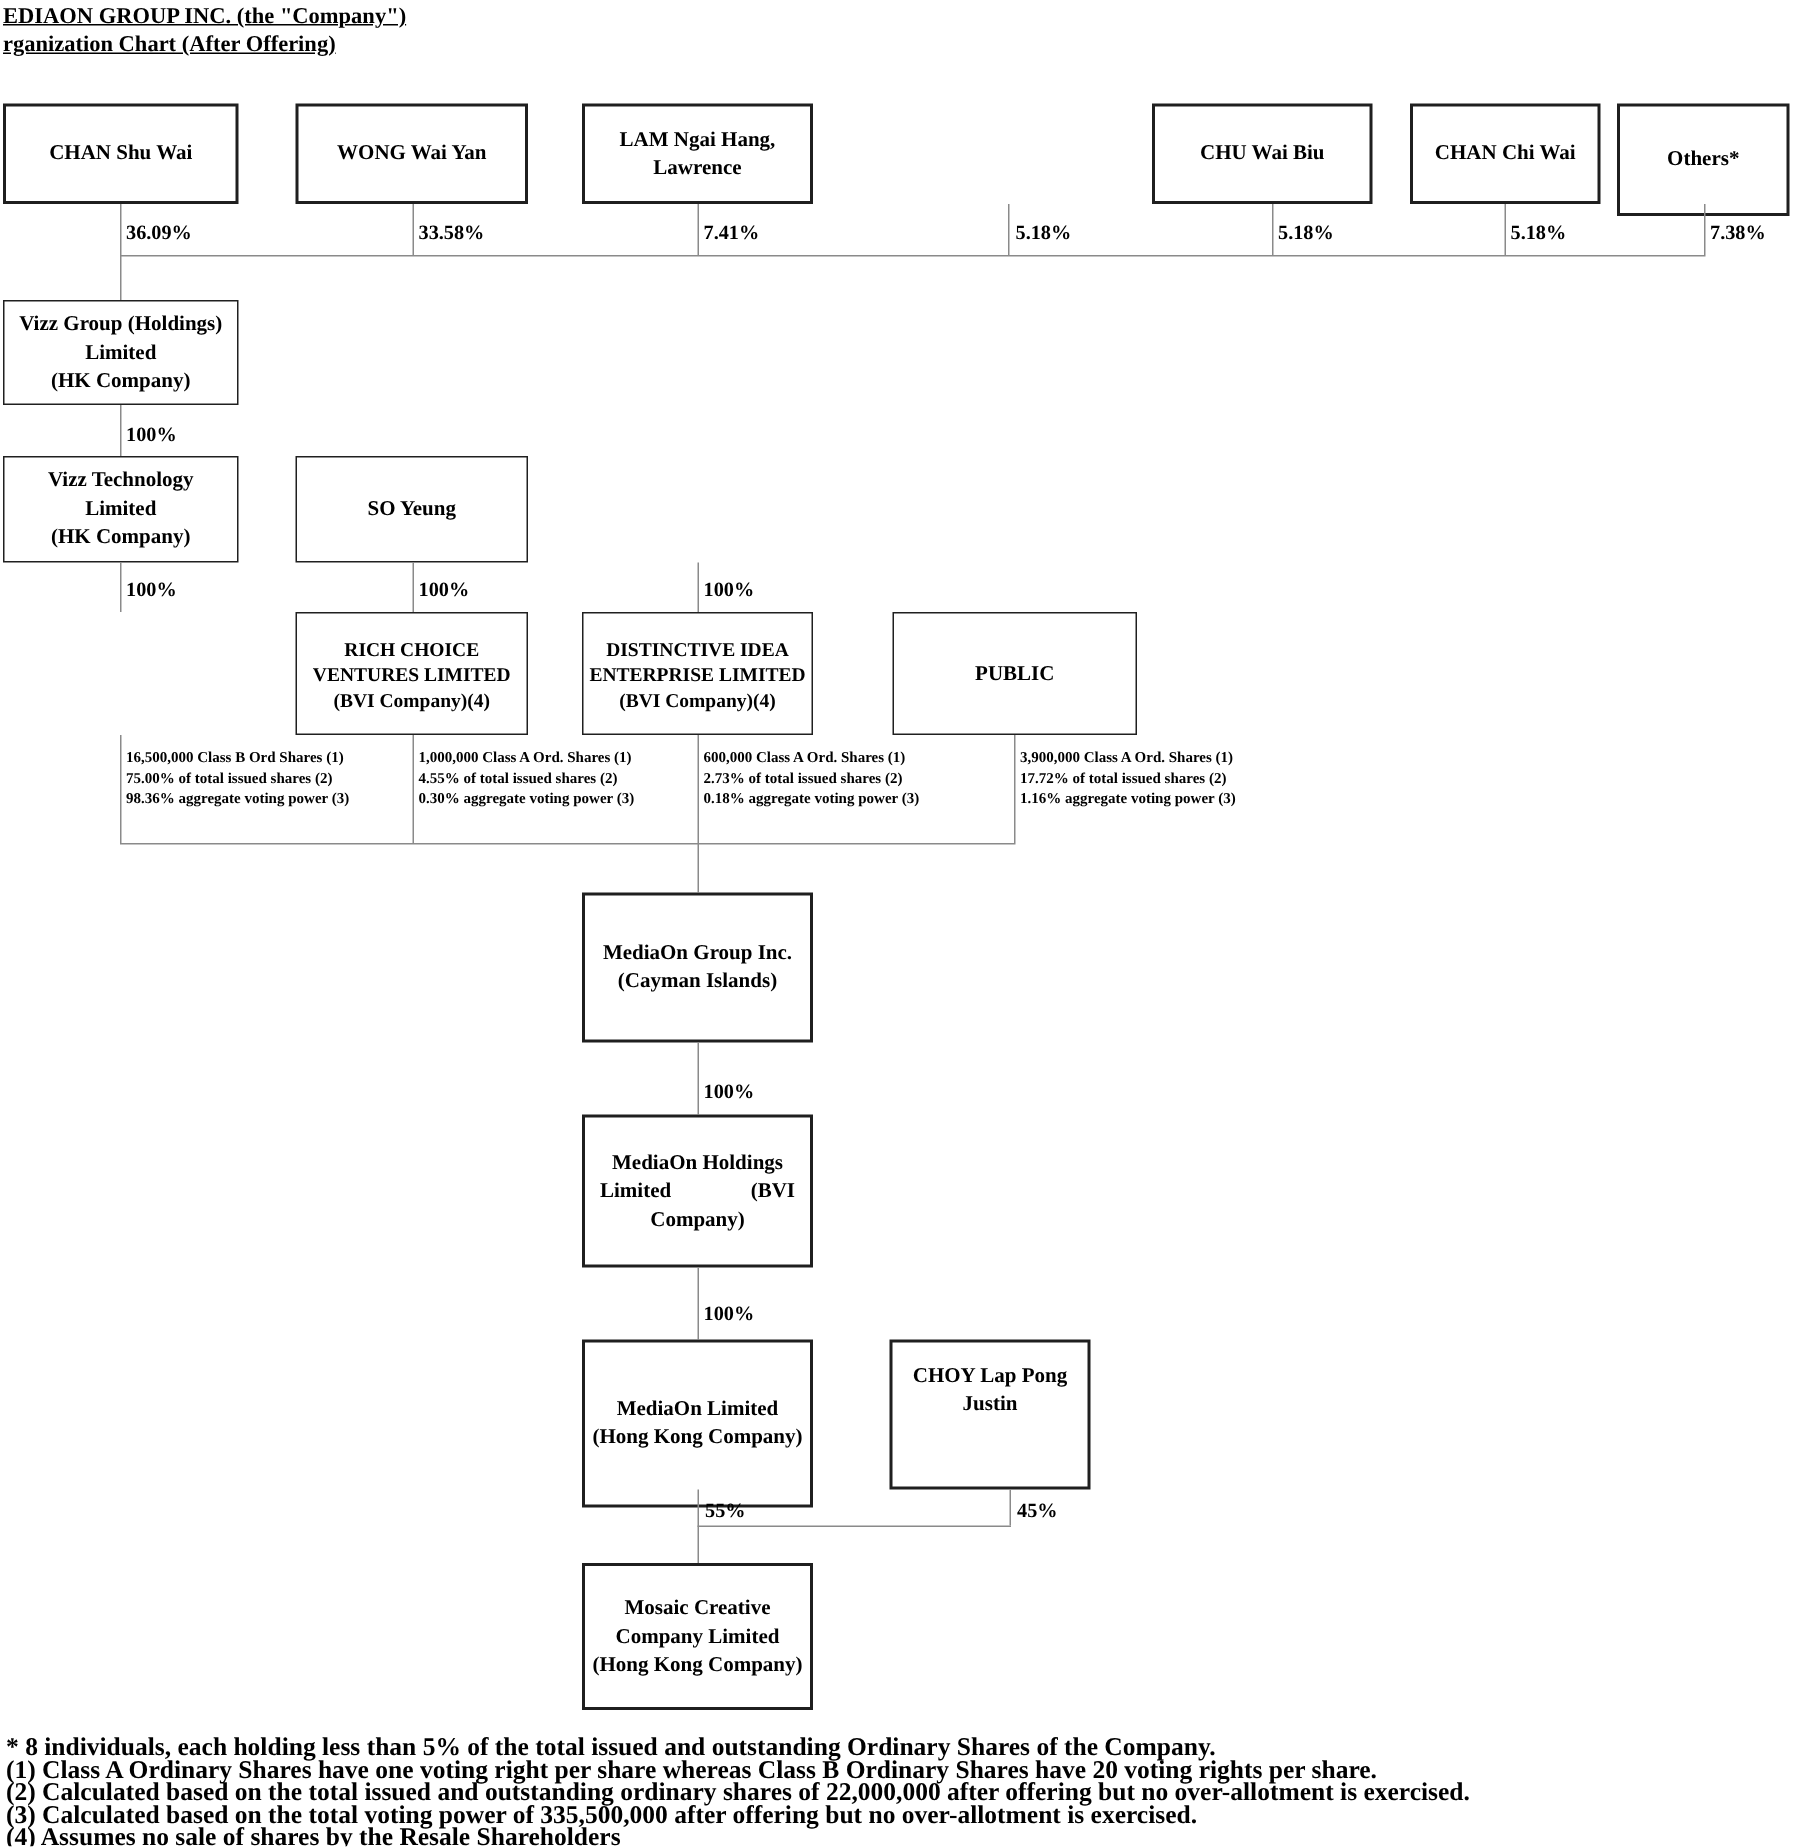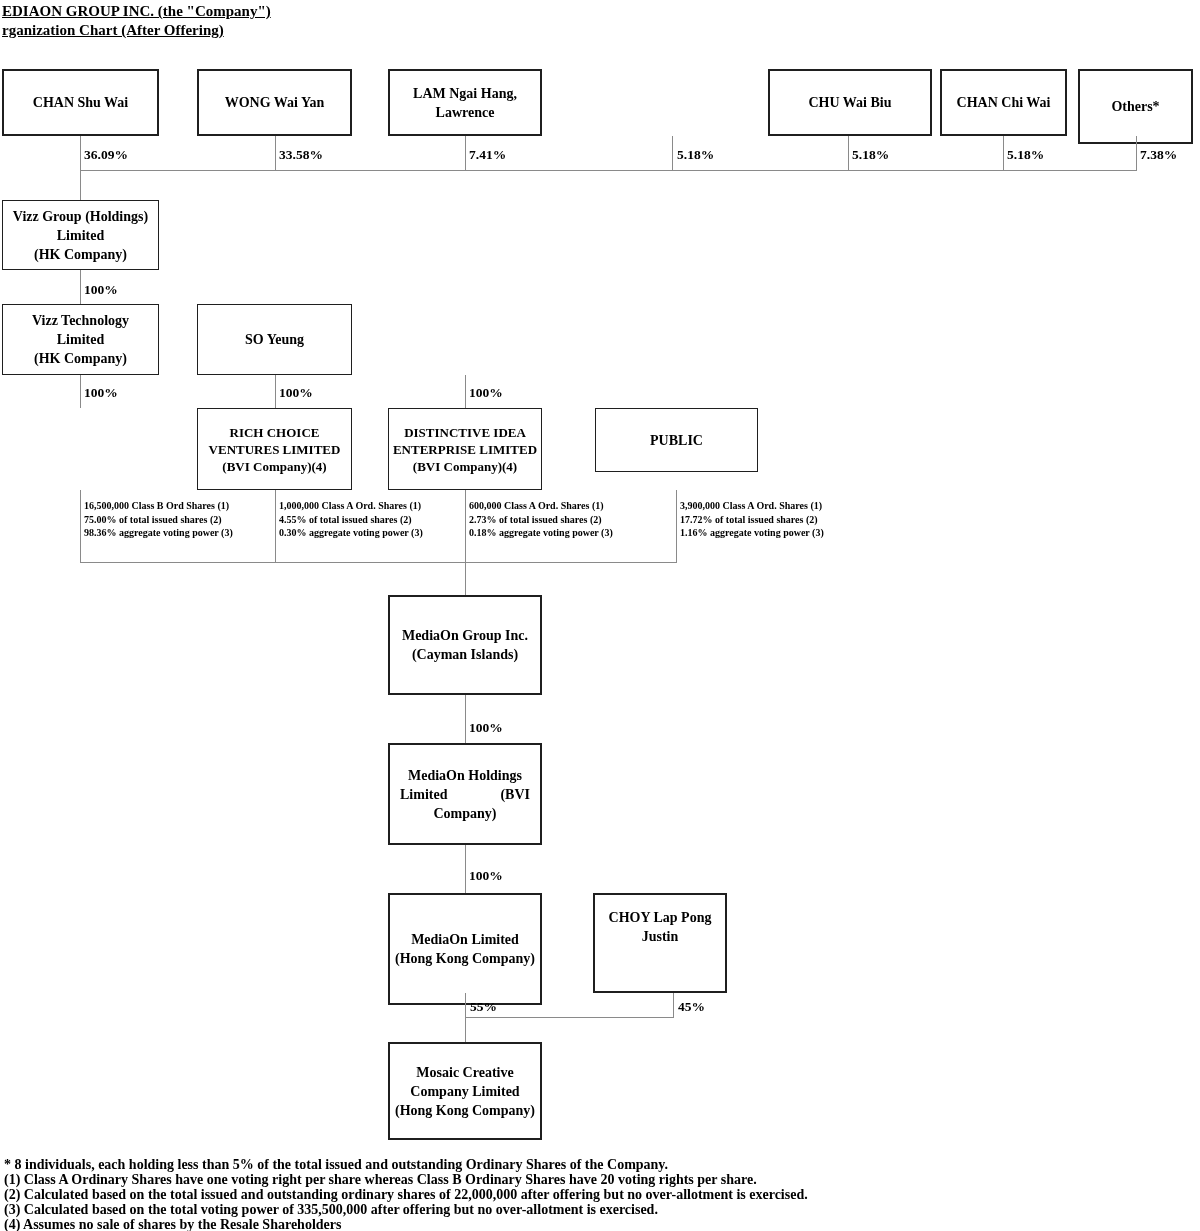--- a/index.html
+++ b/index.html
@@ -12,21 +12,21 @@
        font-weight:bold;font-size:14px;line-height:19px;}
   .box .lbl{white-space:pre-line;display:block;width:100%;}
   .thin{border-width:1.5px;}
   .caps{font-size:13px;line-height:17px;}
   .align-top{align-items:flex-start;padding-top:13px;}
   .vline{position:absolute;width:1px;background:#8a8a8a;}
   .hline{position:absolute;height:1px;background:#8a8a8a;}
   .pct{position:absolute;font-weight:bold;font-size:13.5px;line-height:15px;white-space:nowrap;}
   .share{position:absolute;width:195px;font-weight:bold;font-size:10px;line-height:13.5px;}
   .share div{white-space:nowrap;}
-  .footnotes{position:absolute;left:4px;top:1157px;font-weight:bold;font-size:14px;line-height:15px;}
+  .footnotes{position:absolute;left:4px;top:1157px;font-weight:bold;font-size:17px;line-height:15px;}
   .footnotes div{white-space:nowrap;}
   .jrow{display:flex;justify-content:space-between;width:100%;padding:0 10px;box-sizing:border-box;}
   .lines3{width:100%;}
 </style>
 </head>
 <body>
 
 <div class="page">
 
   <div class="title">
@@ -37,21 +37,21 @@
   <div class="box" style="left:2px;top:69px;width:157px;height:67px">
       <span class="lbl">CHAN Shu Wai</span>
     </div>
   <div class="box" style="left:197px;top:69px;width:155px;height:67px">
       <span class="lbl">WONG Wai Yan</span>
     </div>
   <div class="box" style="left:388px;top:69px;width:154px;height:67px">
       <span class="lbl">LAM Ngai Hang,
 Lawrence</span>
     </div>
-  <div class="box" style="left:768px;top:69px;width:164px;height:67px">
+  <div class="box" style="left:768px;top:69px;width:147px;height:67px">
       <span class="lbl">CHU Wai Biu</span>
     </div>
   <div class="box" style="left:940px;top:69px;width:127px;height:67px">
       <span class="lbl">CHAN Chi Wai</span>
     </div>
   <div class="box" style="left:1078px;top:69px;width:115px;height:75px">
       <span class="lbl">Others*</span>
     </div>
 
   <div class="pct" style="left:84px;top:147px">36.09%</div>
@@ -100,21 +100,21 @@
   <div class="box thin caps" style="left:197px;top:408px;width:155px;height:82px">
       <span class="lbl">RICH CHOICE
 VENTURES LIMITED
 (BVI Company)(4)</span>
     </div>
   <div class="box thin caps" style="left:388px;top:408px;width:154px;height:82px">
       <span class="lbl">DISTINCTIVE IDEA
 ENTERPRISE LIMITED
 (BVI Company)(4)</span>
     </div>
-  <div class="box thin" style="left:595px;top:408px;width:163px;height:64px">
+  <div class="box thin" style="left:595px;top:408px;width:163px;height:82px">
       <span class="lbl">PUBLIC</span>
     </div>
 
   <div class="share" style="left:84px;top:499px">
     <div>16,500,000 Class B Ord Shares (1)</div>
     <div>75.00% of total issued shares (2)</div>
     <div>98.36% aggregate voting power (3)</div>
   </div>
   <div class="share" style="left:279px;top:499px">
     <div>1,000,000 Class A Ord. Shares (1)</div>

